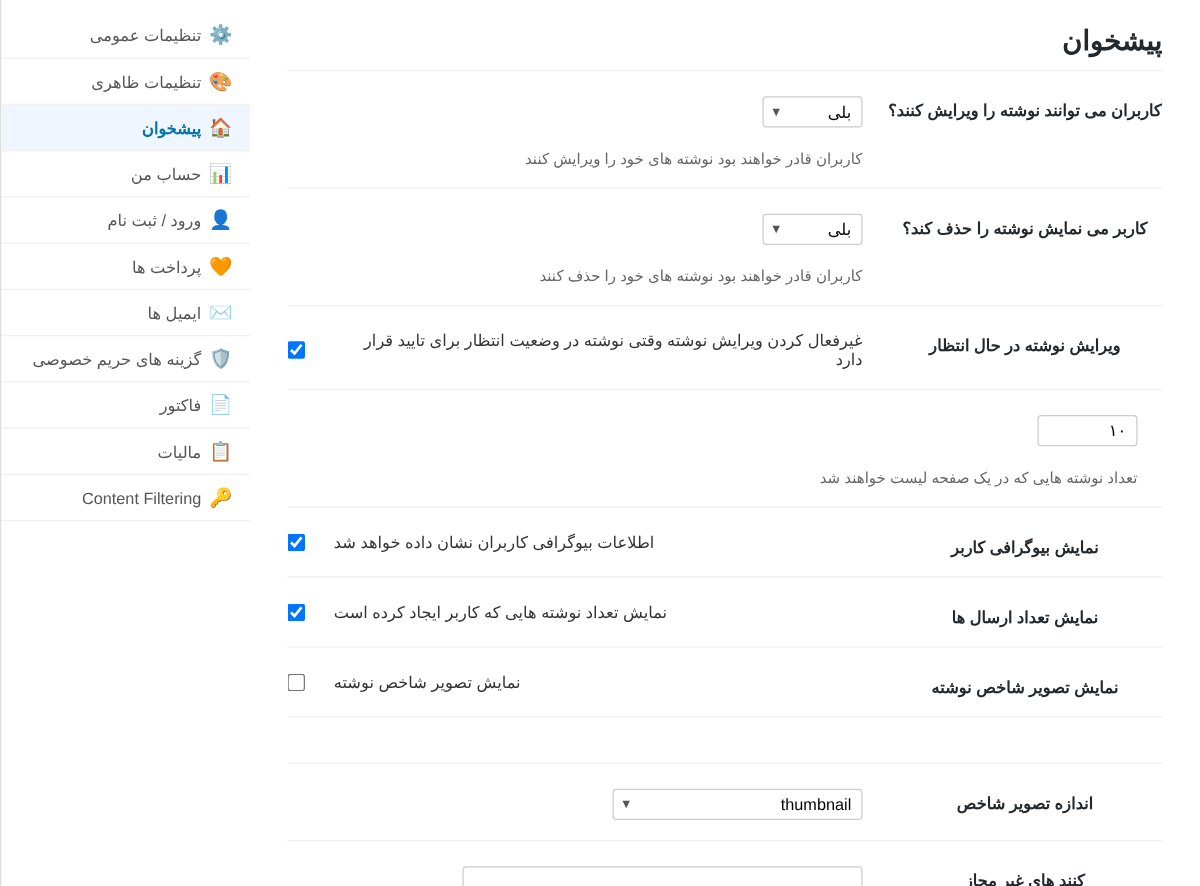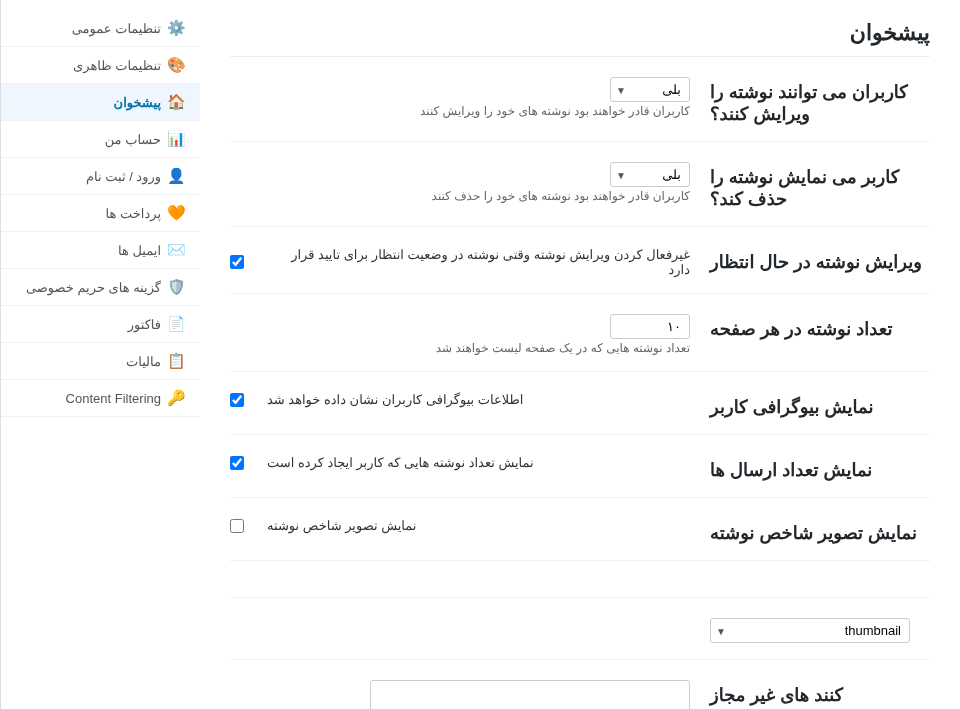--- a/index.html
+++ b/index.html
@@ -62,35 +62,35 @@
     .settings-row {
       display: flex;
       align-items: flex-start;
       margin-bottom: 20px;
       padding-bottom: 16px;
       border-bottom: 1px solid #f0f0f0;
     }
     .settings-label {
       width: 220px;
       font-weight: bold;
-      font-size: 18px;
+      font-size: 13px;
       color: #23282d;
-      text-align: left;
+      text-align: center;
       flex-shrink: 0;
       padding-top: 4px;
     }
     .settings-control {
       flex: 1;
       padding-right: 20px;
       text-align: right;
     }
     .settings-description {
       font-size: 12px;
       color: #666;
-      margin-top: 2px;
+      margin-top: 18px;
       text-align: right;
     }
     
     .select-wrapper {
       position: relative;
       display: inline-block;
     }
     select {
       appearance: none;
       background: #fff;
@@ -208,21 +208,20 @@
       <div class="settings-label checkbox-right-label">ویرایش نوشته در حال انتظار</div>
       <div class="checkbox-label-area">
         <label>
           <span>غیرفعال کردن ویرایش نوشته وقتی نوشته در وضعیت انتظار برای تایید قرار دارد</span>
           <input type="checkbox" checked="" style="">
         </label>
       </div>
     </div>
 
     <div class="settings-row">
-      <div class="settings-label">تعداد نوشته در هر صفحه</div>
       <div class="settings-control">
         <input type="text" value="۱۰" style="">
         <div class="settings-description">تعداد نوشته هایی که در یک صفحه لیست خواهند شد</div>
       </div>
     </div>
 
     <div class="checkbox-row">
       <div class="settings-label checkbox-right-label">نمایش بیوگرافی کاربر</div>
       <div class="checkbox-label-area">
         <label>
@@ -249,20 +248,21 @@
           <span>نمایش تصویر شاخص نوشته</span>
           <input type="checkbox" style="">
         </label>
       </div>
     </div>
 
     <div class="checkbox-row">
     </div>
 
     <div class="settings-row">
+      <div class="settings-label">اندازه تصویر شاخص</div>
       <div class="settings-control">
         <div class="select-wrapper">
           <select class="thumbnail-select">
             <option>thumbnail</option>
             <option>medium</option>
             <option>large</option>
             <option>full</option>
           </select>
           <span class="select-arrow">▼</span>
         </div>

